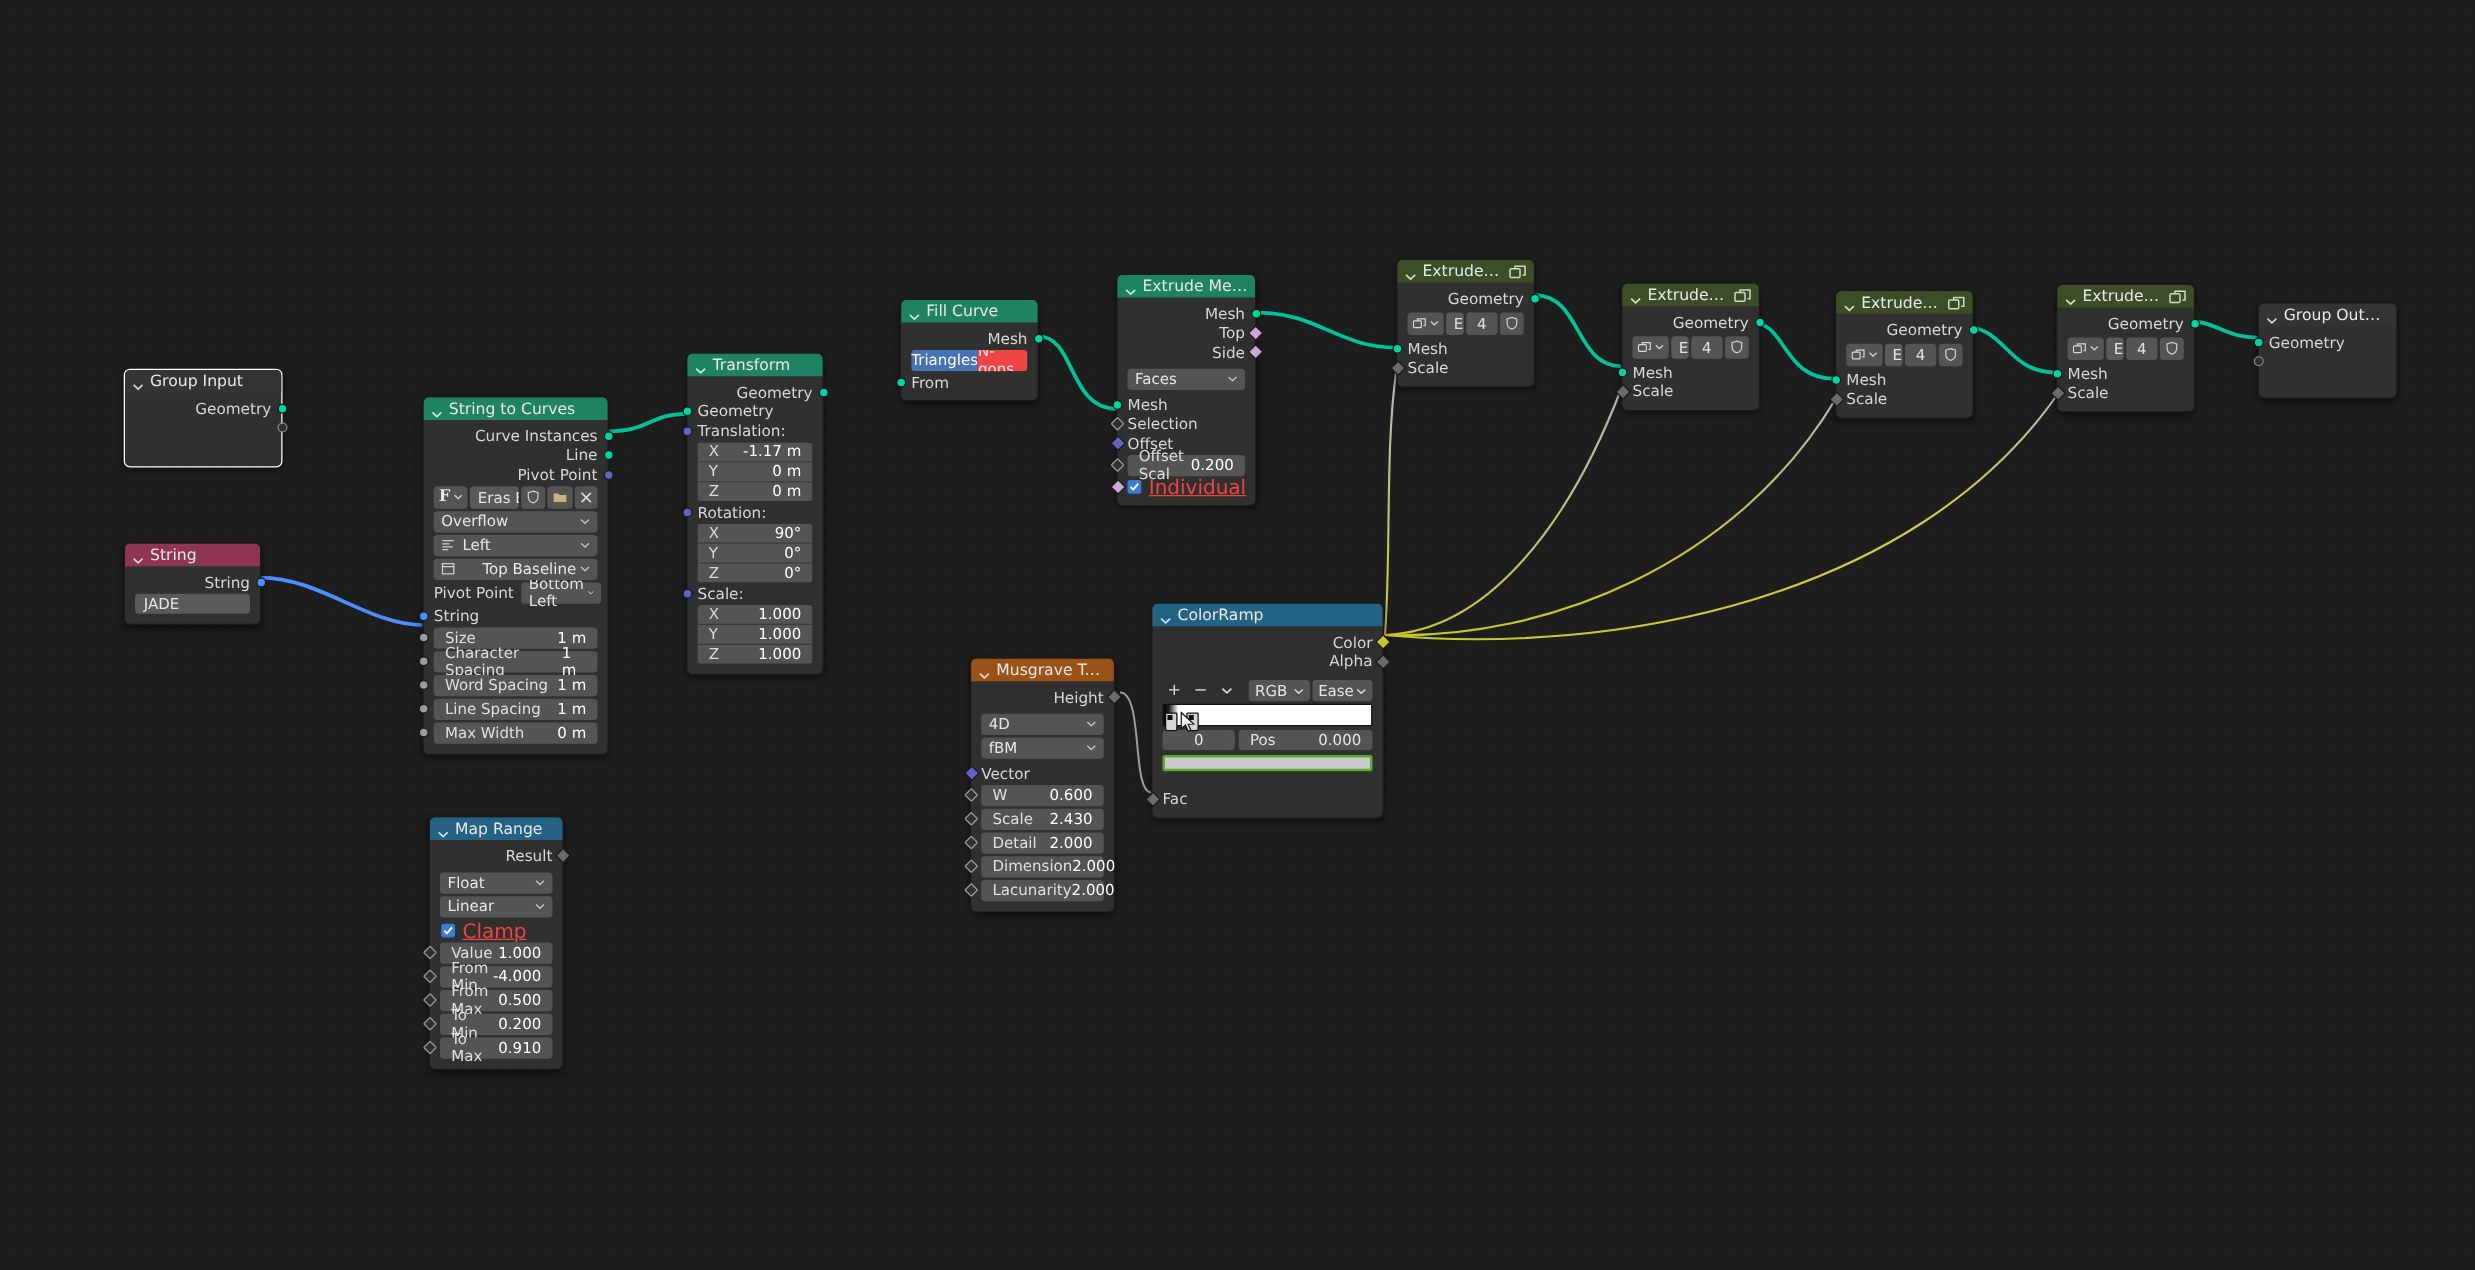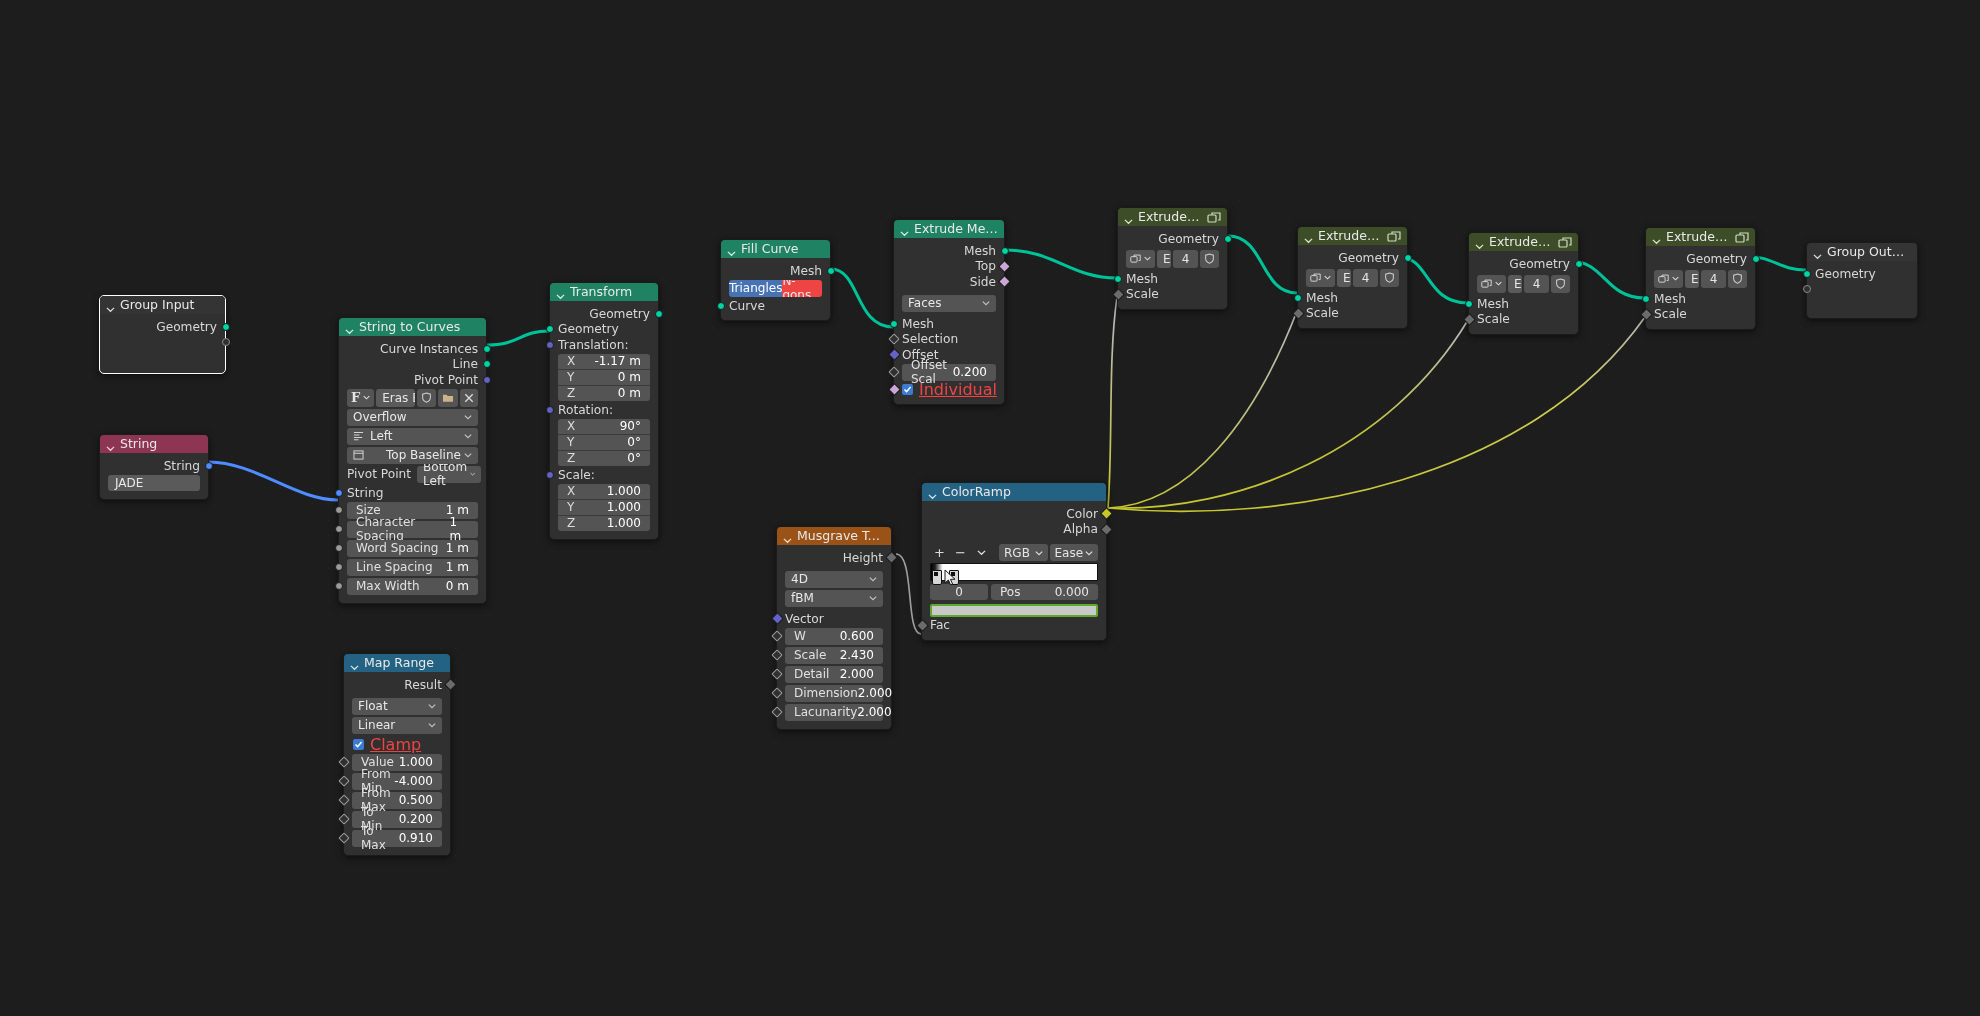--- a/index.html
+++ b/index.html
@@ -450,21 +450,21 @@
     <div class="row out">
       <span class="lbl">Mesh</span>
       <span class="sock r s-geo" style="top:3px;"></span>
     </div>
     <div class="seg">
       <div class="on">Triangles</div>
       <div>N-gons</div>
     </div>
     <div class="row in">
       <span class="sock l s-geo" style="top:3px;"></span>
-      <span class="lbl">Curve</span>
+      <span class="lbl">From</span>
     </div>
   </div>
 </div>
 
 <div class="node" style="left:893px;top:219px;width:112px;">
   <div class="hdr hdr-geo">
     <span class="chev"><svg viewBox="0 0 10 10">
           <path d="M1 3.2 L5 7 L9 3.2" stroke="#dff3ec" stroke-width="1.4" fill="none"></path>
         </svg></span>
     <span class="ttl">Extrude Mesh</span>
@@ -788,21 +788,21 @@
     <div class="cr-posrow">
       <div class="idx">0</div>
       <div class="pos">
         <span>Pos</span>
         <span>0.000</span>
       </div>
     </div>
 
     <div class="cr-swatch"></div>
 
-    <div class="row in" style="margin-top:1px;">
+    <div class="row in" style="margin-top:15px;">
       <span class="sock l s-gray s-diam" style="top:2.5px;"></span>
       <span class="lbl">Fac</span>
     </div>
   </div>
 </div>
 
 <div class="node" style="left:776px;top:526px;width:116px;">
   <div class="hdr hdr-tex">
     <span class="chev"><svg viewBox="0 0 10 10">
           <path d="M1 3.2 L5 7 L9 3.2" stroke="#f5e4d2" stroke-width="1.4" fill="none"></path>

